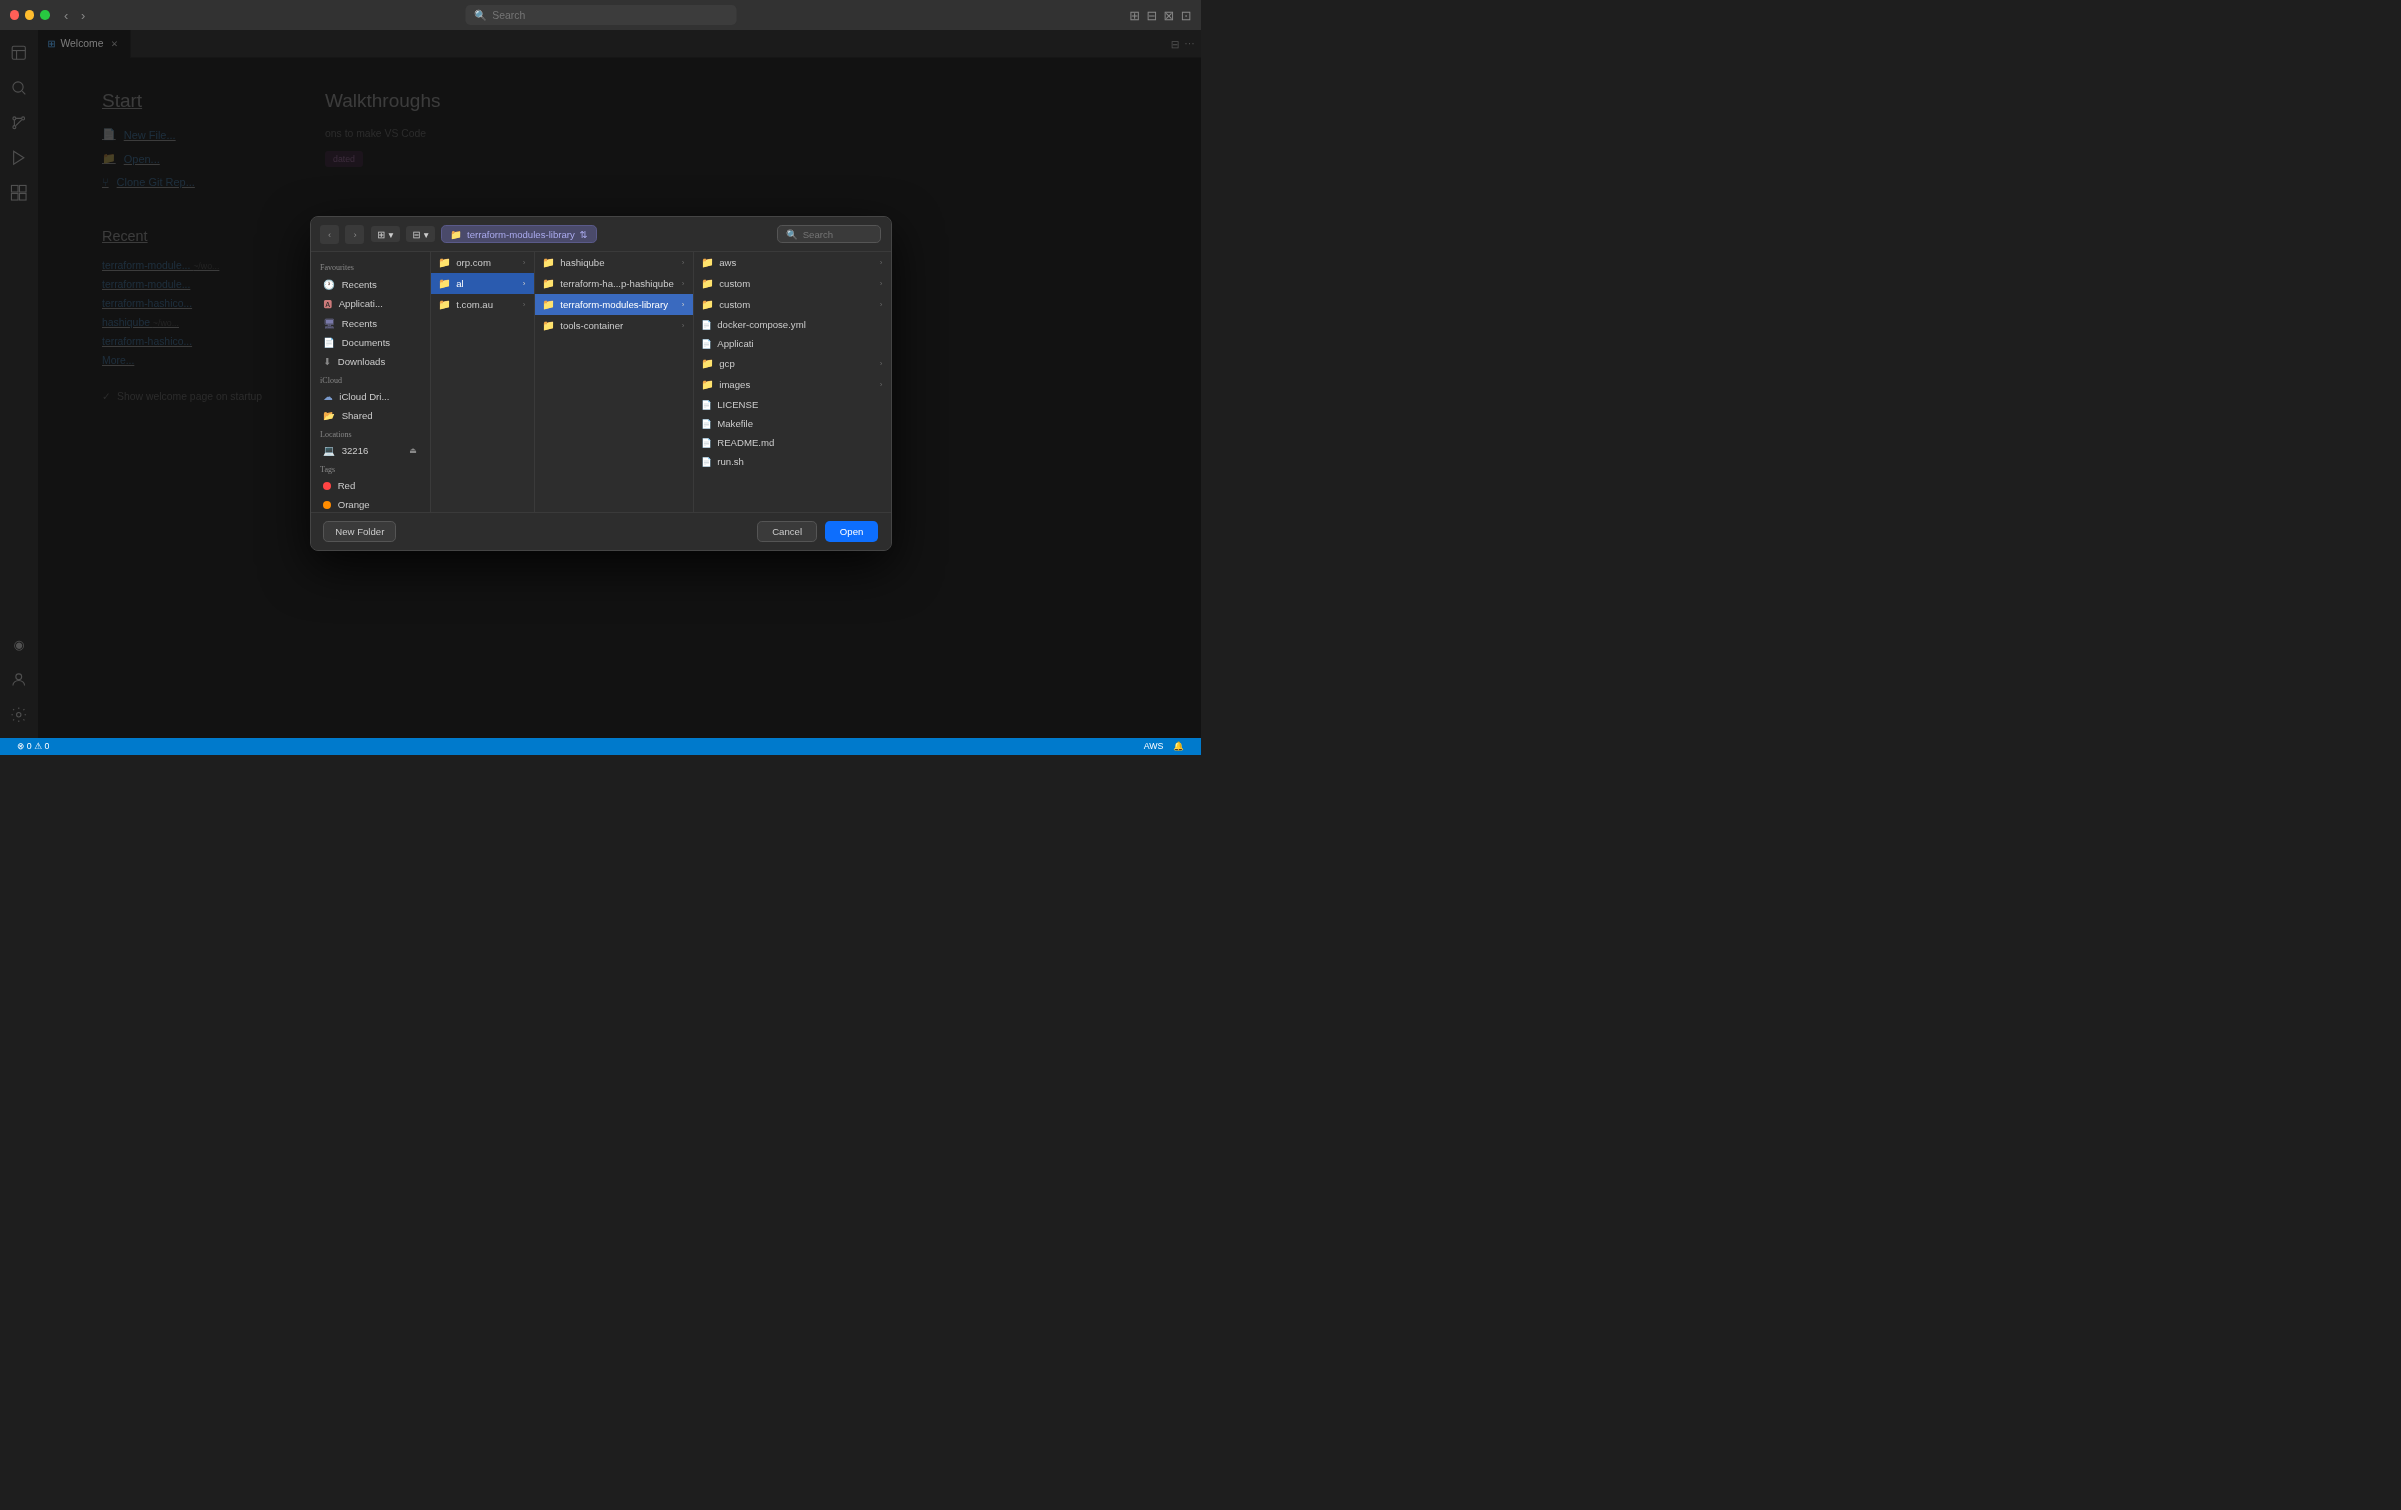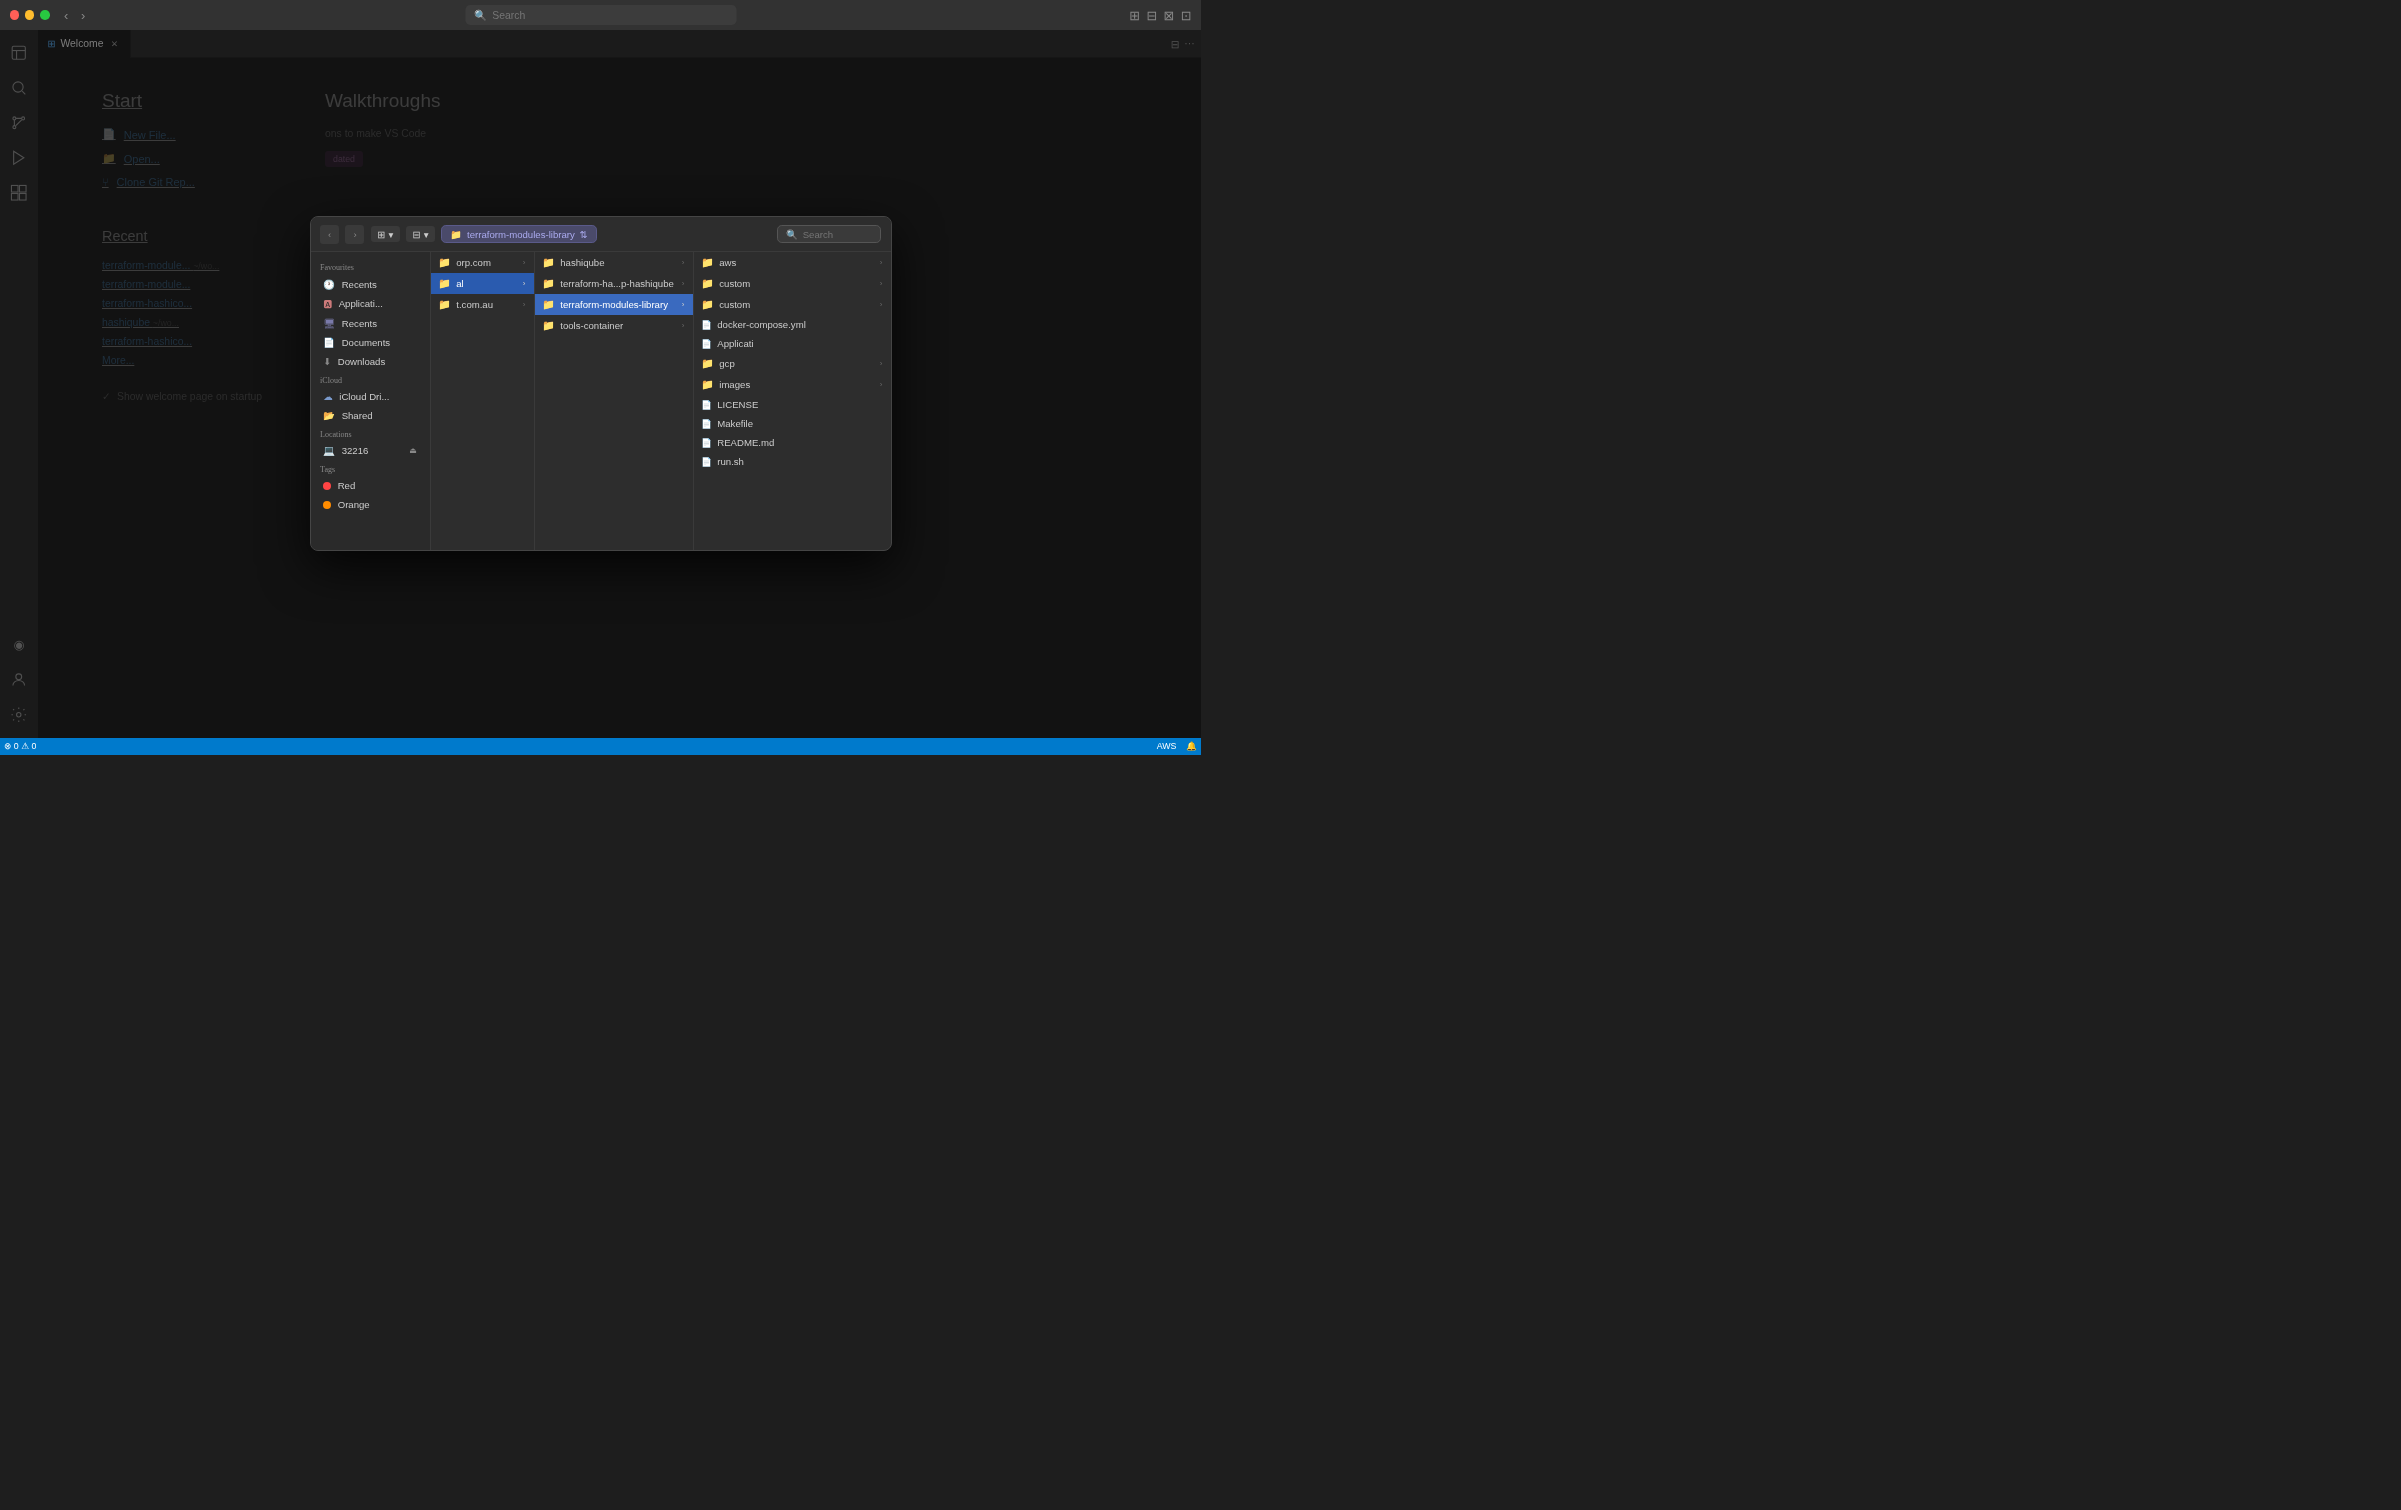--- a/index.html
+++ b/index.html
@@ -192,21 +192,21 @@
       font-size: 10.4px;
       margin-top: 16px;
     }
 
     
     .status-bar {
       height: 17.5px;
       background: #007acc;
       display: flex;
       align-items: center;
-      padding: 0 4px;
+      padding: 0 17px;
       gap: 9.6px;
       font-size: 8.8px;
       color: #fff;
     }
     .status-left { display: flex; gap: 9.6px; }
     .status-right { margin-left: auto; display: flex; gap: 9.6px; }
 
     
     .dialog-overlay {
       position: absolute;
@@ -762,16 +762,23 @@
             <div class="file-item-left">
               <span class="file-icon-plain">📄</span>
               <span>run.sh</span>
             </div>
           </div>
         </div>
 
       </div>
     </div>
 
+    <div class="dialog-footer">
+      <button class="btn-new-folder">New Folder</button>
+      <div class="footer-right">
+        <button class="btn-cancel">Cancel</button>
+        <button class="btn-open">Open</button>
+      </div>
+    </div>
 
   </div>
 </div>
 
 
 </body></html>

